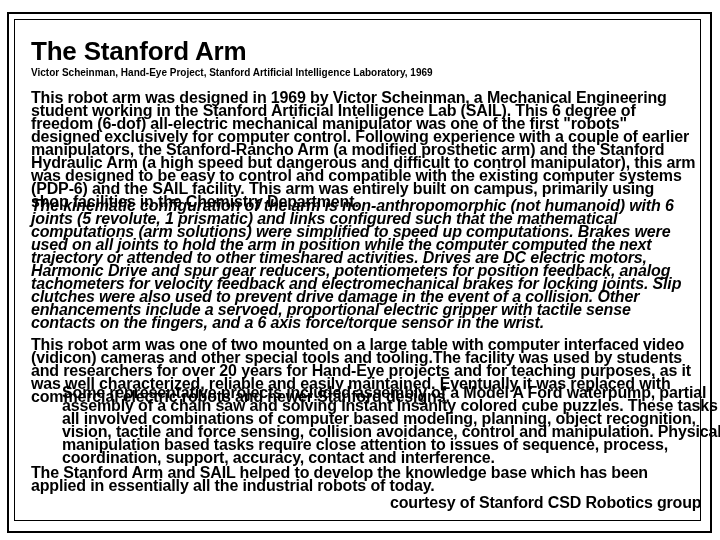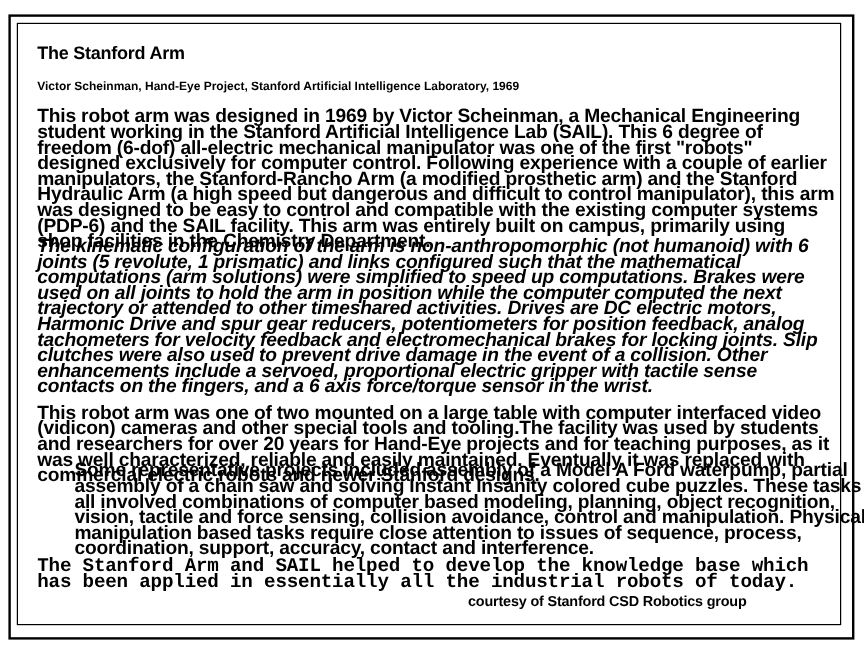--- a/index.html
+++ b/index.html
@@ -2,32 +2,32 @@
 <html><head>
 <meta charset="utf-8">
 <style>
   html, body { margin:0; padding:0; background:#ffffff; }
   body { width:720px; height:540px; position:relative; overflow:hidden;
          font-family:"Liberation Sans", sans-serif; color:#000; }
   .outer-frame { position:absolute; left:7px; top:12px; width:701px; height:517px;
                  border:2px solid #000; box-sizing:content-box; }
   .inner-frame { position:absolute; left:14px; top:19px; width:685px; height:500px;
                  border:1px solid #000; }
-  .title { position:absolute; left:31px; top:36px; font-size:15px; font-weight:bold;
+  .title { position:absolute; left:31px; top:36px; font-size:26px; font-weight:bold;
            letter-spacing:-0.2px; white-space:nowrap; }
   .subtitle { position:absolute; left:31px; top:67px; font-size:10px; font-weight:bold;
               white-space:nowrap; }
   .body-text { position:absolute; left:31px; width:665px; font-size:16px; font-weight:bold;
                line-height:13px; letter-spacing:-0.15px; }
   .p1 { top:91px; }
   .p2 { top:199px;font-style:italic; }
   .p3 { top:338px; }
   .p4 { top:386px;margin-left:31px; }
-  .p5 { top:466px;font-family:Liberation Mono, monospace; }
-  .credit { position:absolute; left:390px; top:494px; font-size:12px; font-weight:bold;
+  .p5 { top:466px; }
+  .credit { position:absolute; left:390px; top:494px; font-size:16px; font-weight:bold;
             white-space:nowrap; letter-spacing:-0.15px; }
 </style>
 </head>
 <body>
 
 <div class="outer-frame"></div>
 <div class="inner-frame"></div>
 
 <div class="title">The Stanford Arm</div>
 <div class="subtitle">Victor Scheinman, Hand-Eye Project, Stanford Artificial Intelligence Laboratory, 1969</div>

